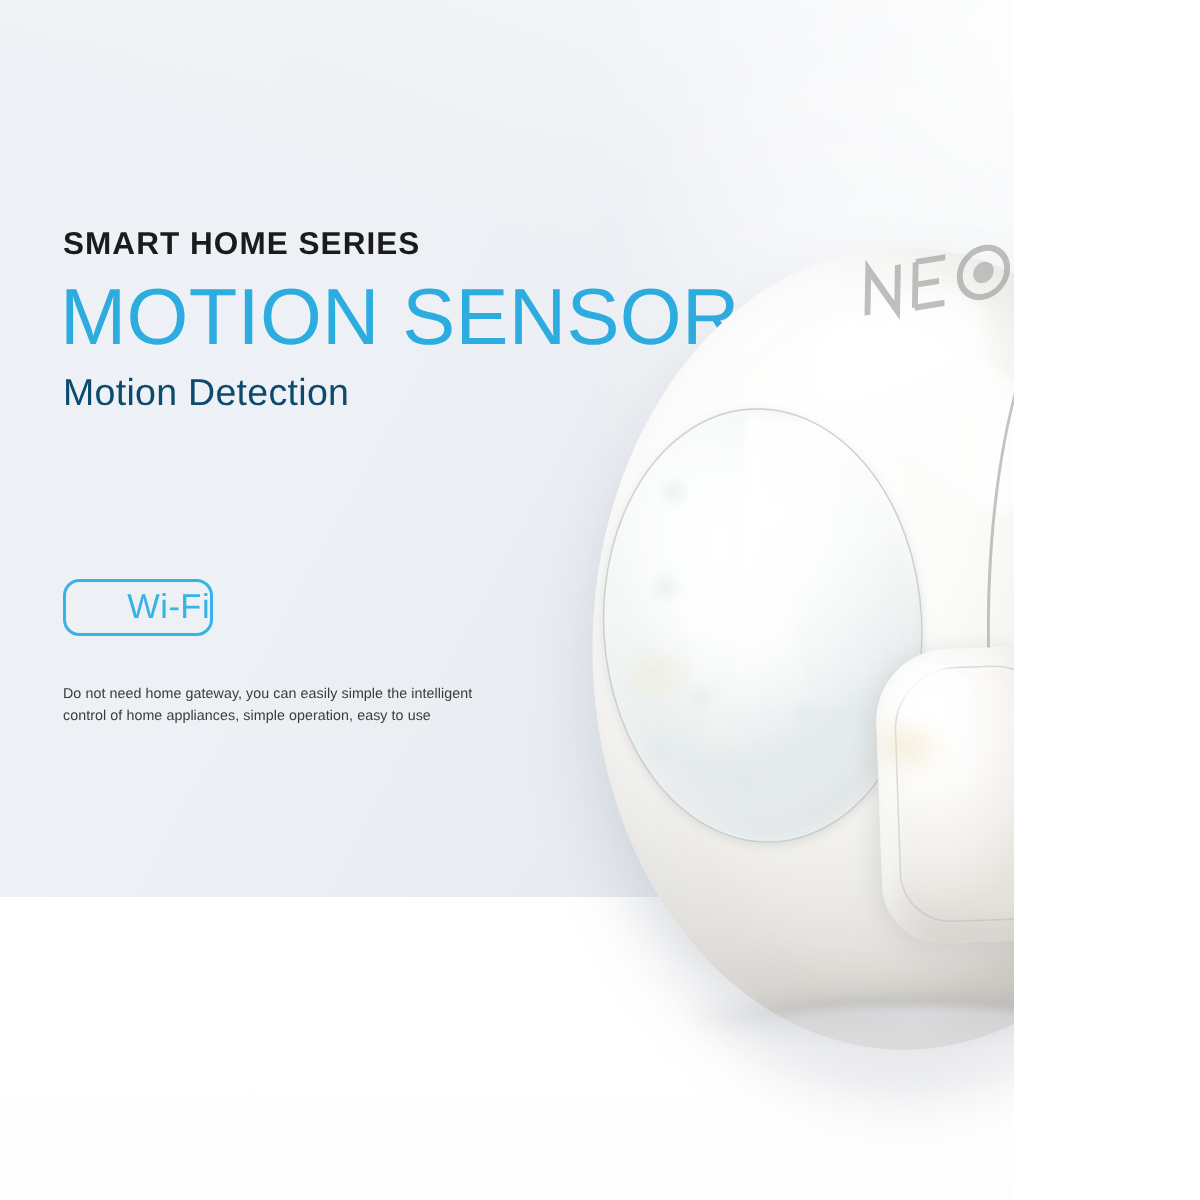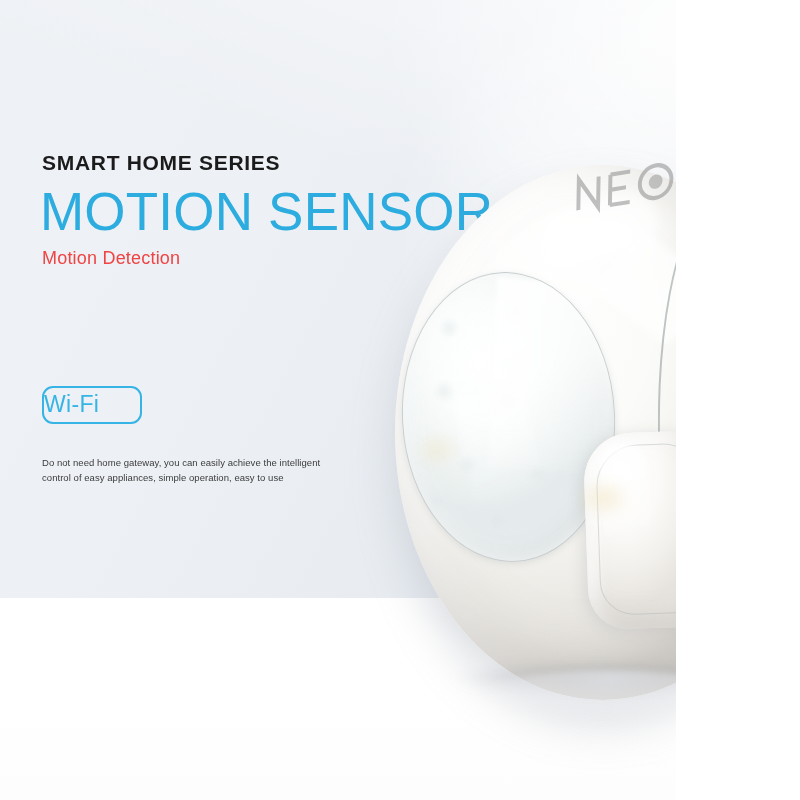--- a/index.html
+++ b/index.html
@@ -77,38 +77,38 @@
     font-size: 53px;
     font-weight: normal;
     letter-spacing: 0.2px;
     color: #2cacdf;
     white-space: nowrap;
     line-height: 1;
   }
   .subhead {
     position: absolute;
     left: 42px; top: 248px;
-    font-size: 18px;
+    font-size: 25px;
     font-weight: normal;
     letter-spacing: 0.2px;
-    color: #ef4444;
+    color: #0c4a6e;
     white-space: nowrap;
   }
 
   
   .wifi-badge {
     position: absolute;
     left: 42px; top: 386px;
     width: 100px; height: 38px;
     border: 2px solid #35b4e5;
     border-radius: 11px;
     box-sizing: border-box;
     display: flex;
     align-items: center;
-    justify-content: flex-start;
+    justify-content: flex-end;
   }
   .wifi-badge-label {
     font-size: 23px;
     color: #35b4e5;
     letter-spacing: 0.3px;
     line-height: 1;
     position: relative;
     top: -1px;
   }
 
@@ -369,21 +369,21 @@
   <div class="kicker">SMART HOME SERIES</div>
 
   <div class="headline">MOTION SENSOR</div>
 
   <div class="subhead">Motion Detection</div>
 
   <div class="wifi-badge">
     <span class="wifi-badge-label">Wi-Fi</span>
   </div>
 
-  <div class="fineprint">Do not need home gateway, you can easily achieve the intelligent control of easy appliances, simple operation, easy to use</div>
+  <div class="fineprint">Do not need home gateway, you can easily simple the intelligent control of home appliances, simple operation, easy to use</div>
 
   <div class="product">
 
     <div class="sphere"></div>
 
     <div class="hilite-top"></div>
     <div class="refl-c"></div>
     <div class="refl-a"></div>
     <div class="refl-b"></div>
 

